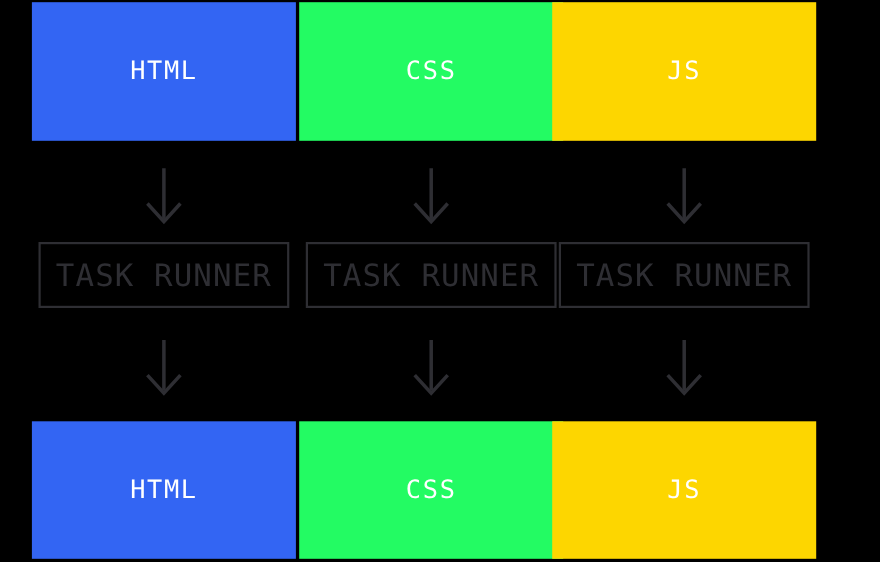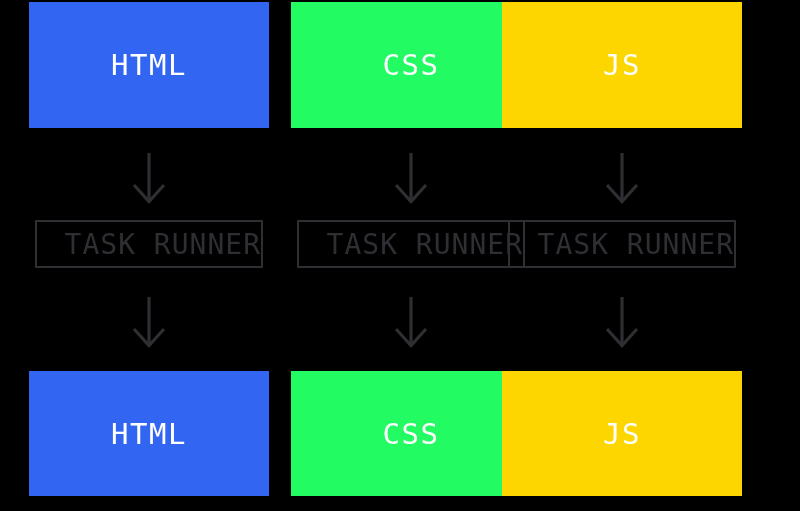--- a/index.html
+++ b/index.html
@@ -18,52 +18,52 @@
   .column {
     position: absolute;
     top: 0;
     width: 236px;
     height: 511px;
     display: flex;
     flex-direction: column;
     align-items: center;
   }
   .col-0 { left: 31px; }
-  .col-1 { left: 293px; }
+  .col-1 { left: 274px; }
   .col-2 { left: 504px; }
 
   .box {
     width: 240px;
     display: flex;
     align-items: center;
     justify-content: center;
-    font-size: 29px;
+    font-size: 23px;
     letter-spacing: 1.5px;
     font-weight: 400;
     box-sizing: border-box;
     text-align: center;
   }
   .box.source { margin-top: 2px; height: 126px; }
   .box.output { margin-top: 23px; height: 125px; }
 
   .arrow {
     display: block;
   }
   .arrow.first  { margin-top: 24px; }
   .arrow.second { margin-top: 28px; }
 
   .task-runner {
     margin-top: 16px;
     width: 228px;
-    height: 48px;
+    height: 60px;
     box-sizing: border-box;
     border: 2px solid;
     display: flex;
     align-items: center;
-    justify-content: flex-end;
+    justify-content: center;
     font-size: 28px;
     letter-spacing: 1px;
     white-space: nowrap;
   }
 </style>
 </head>
 <body>
 
 <div class="stage" style="background: rgb(0, 0, 0);">
 

